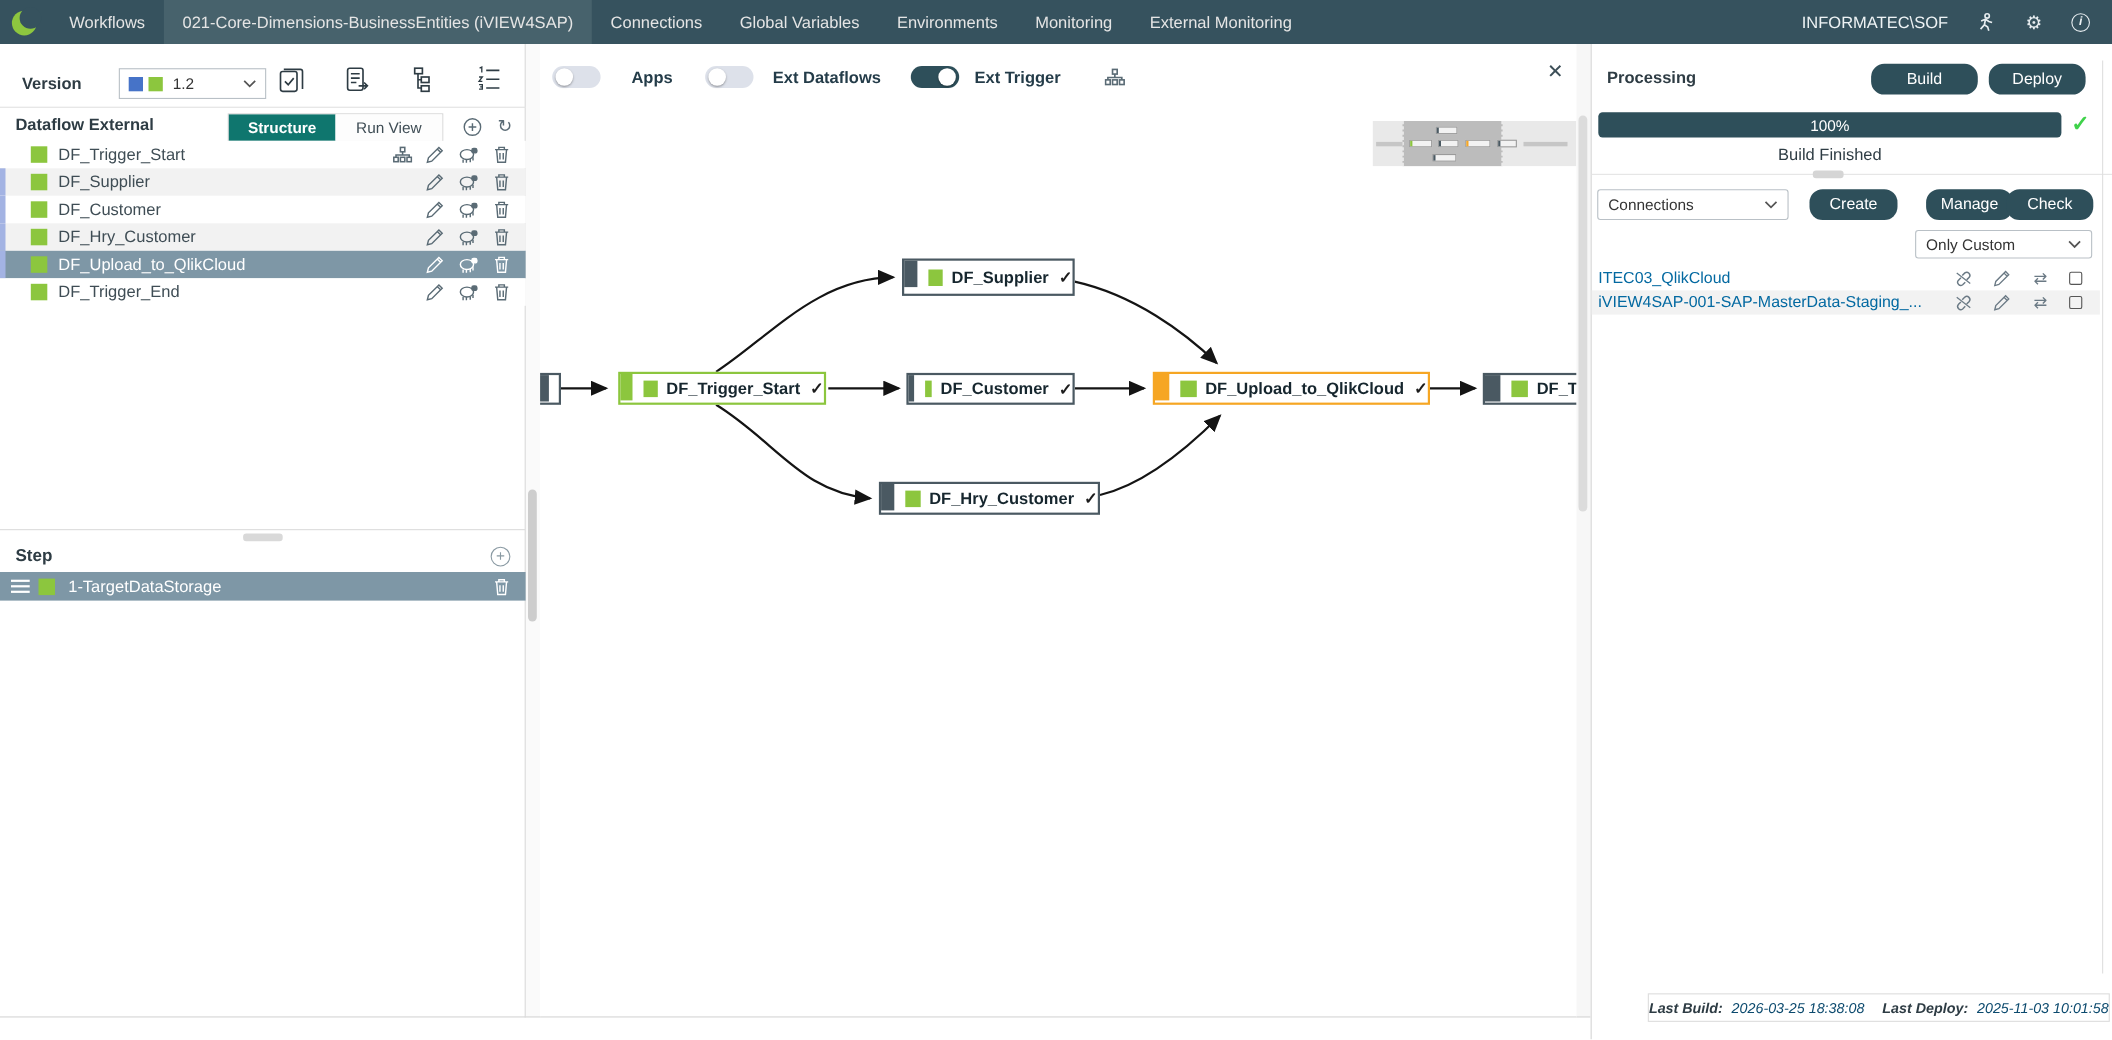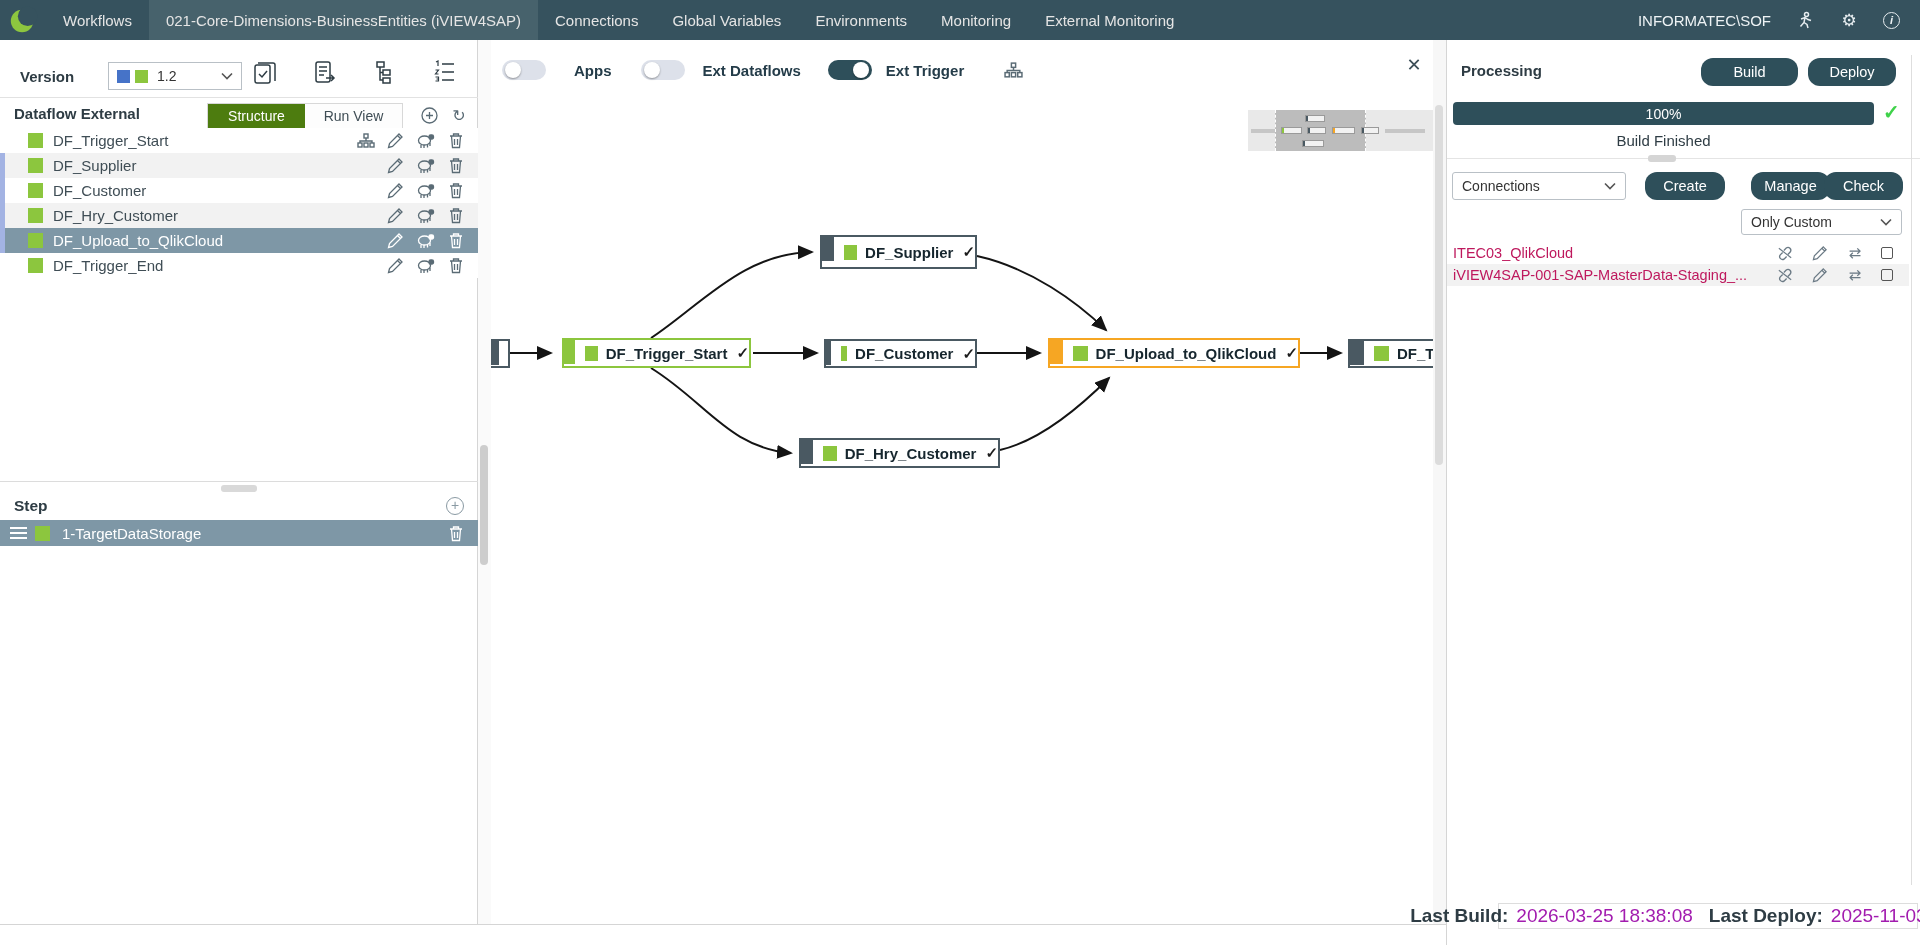--- a/index.html
+++ b/index.html
@@ -28,21 +28,21 @@
   .version-val { font-size:14px; color:#333; margin-left:4px; }
   .chev { margin-left:auto; }
   .hdr-icons { position:absolute; left:252px; top:2px; display:flex; gap:34px; align-items:center; }
   .hdr-icon { width:26px; height:30px; display:flex; align-items:center; justify-content:center; color:#2e3c44; }
   .sb-divider { position:absolute; left:0; top:57px; width:478px; height:1px; background:#e2e2e2; }
 
   .df-header { position:absolute; left:0; top:63px; width:478px; height:24px; }
   .df-title { position:absolute; left:14px; top:2px; font-size:15px; font-weight:700; color:#2e3c44; }
   .tab-group { position:absolute; left:207px; top:0; display:flex; border:1px solid #d8d8d8; }
   .tab { width:97px; height:24px; display:flex; align-items:center; justify-content:center; font-size:14px; }
-  .tab.active { background:#4d7c0f; color:#fff; }
+  .tab.active { background:#0f766e; color:#fff;font-weight:bold; }
   .tab.inactive { background:#fdfdfd; color:#3f4d55; }
   .df-hdr-icon { position:absolute; top:3px; width:18px; height:18px; color:#5a6b75; display:flex; align-items:center; justify-content:center; font-size:16px; }
 
   .df-list { position:absolute; left:0; top:88px; width:478px; }
   .df-row { position:relative; height:25px; display:flex; align-items:center; background:#fff; }
   .df-row.alt { background:#f2f2f2; }
   .df-row.selected { background:#7e97a6; }
   .df-row .bar { position:absolute; left:0; top:0; width:5px; height:25px; background:#a3b3e3; }
   .df-row .sq { position:absolute; left:28px; top:5px; width:15px; height:15px; }
   .df-row .name { position:absolute; left:53px; font-size:15px; color:#3f4d55; }
@@ -105,28 +105,28 @@
   .rp-handle { position:absolute; left:201px; top:115px; width:28px; height:7px; background:#d5d5d5; border-radius:3px; }
   .dd { position:absolute; border:1px solid #b9c0c6; border-radius:3px; background:#fff; display:flex; align-items:center; padding:0 9px; font-size:14px; color:#333; }
   .dd-connections { left:5px; top:132px; width:174px; height:28px; }
   .btn-create { left:198px; top:132px; width:80px; }
   .btn-manage { left:304px; top:132px; width:79px; }
   .btn-check { left:377px; top:132px; width:79px; }
   .dd-filter { left:294px; top:169px; width:161px; height:26px; }
   .conn-list { position:absolute; left:0; top:202px; width:462px; }
   .conn-row { position:relative; height:22px; display:flex; align-items:center; }
   .conn-row.alt { background:#f2f2f2; }
-  .conn-name { margin-left:6px; font-size:14.5px; color:#be185d; white-space:nowrap; }
+  .conn-name { margin-left:6px; font-size:14.5px; color:#0369a1; white-space:nowrap; }
   .conn-icons { position:absolute; right:16px; display:flex; gap:17px; align-items:center; color:#6b7a85; }
   .cic { width:18px; height:18px; display:flex; align-items:center; justify-content:center; font-size:15px; }
   .cbox { width:12px; height:12px; border:1.4px solid #555; border-radius:2px; }
   .rp-scrollline { position:absolute; left:464px; top:15px; width:1px; height:830px; background:#dedede; }
-  .status-box { position:absolute; left:51px; top:863px; width:420px; height:26px; border:1px solid #ddd; background:#fff; display:flex; align-items:center; justify-content:center; gap:8px; font-size:19px; white-space:nowrap; }
+  .status-box { position:absolute; left:51px; top:863px; width:420px; height:26px; border:1px solid #ddd; background:#fff; display:flex; align-items:center; justify-content:center; gap:8px; font-size:13px; white-space:nowrap;font-style:italic; }
   .status-box b { color:#2e3c44; }
-  .status-box span.val { color:#a21caf; }
+  .status-box span.val { color:#0c4a6e; }
   .status-gap { width:14px; }
 
   svg { display:block; }
 </style>
 </head>
 <body>
 
 <div class="page">
 
   <div class="topbar">

